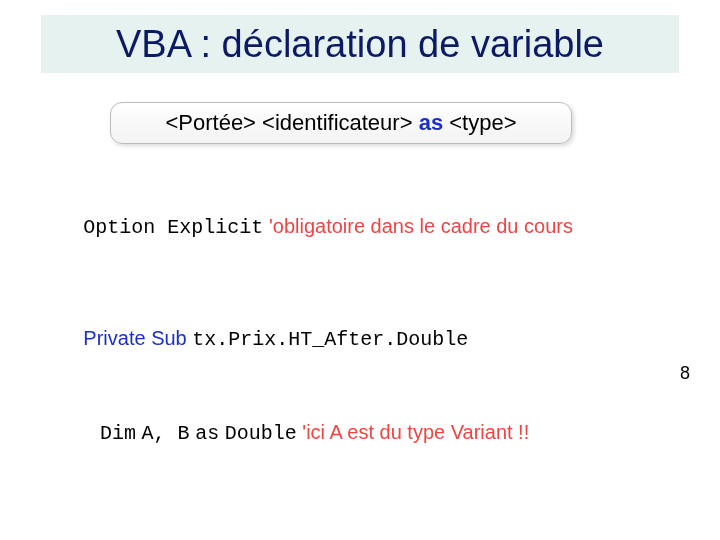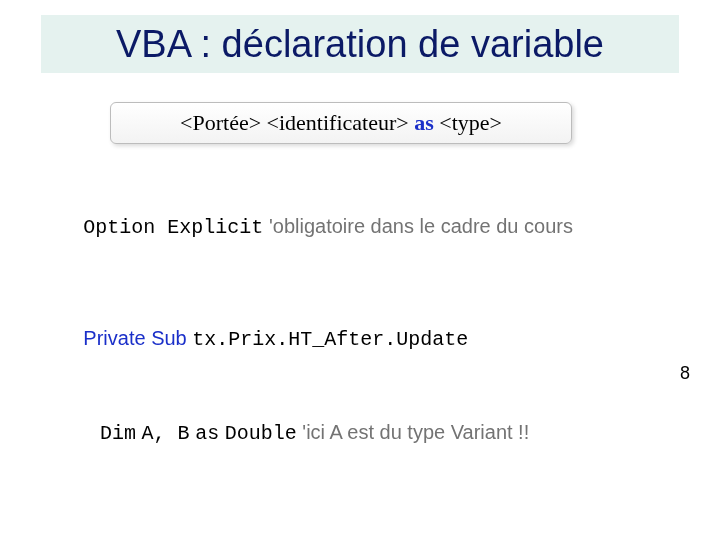--- a/index.html
+++ b/index.html
@@ -31,40 +31,39 @@
     line-height: 58px;
   }
   .syntax-box {
     position: absolute;
     top: 102px;
     left: 110px;
     width: 460px;
     height: 40px;
     background: linear-gradient(#ffffff, #f3f3f3);
     border: 1px solid #bcbcbc;
-    border-radius: 6px;
+    border-radius: 12px;
     box-shadow: 2px 2px 4px rgba(0,0,0,0.15);
     text-align: center;
     line-height: 40px;
     font-size: 22px;
-    font-family: Liberation Serif, serif;
   }
   .syntax-black { color: #000; }
   .syntax-blue  { color: #1a2fc9; font-weight: bold; }
   .content {
     position: absolute;
     top: 180px;
     left: 50px;
     right: 50px;
     font-size: 20px;
     color: #000;
     line-height: 1.55;
   }
   .content .line { white-space: pre; }
-  .green { color: #737373; }
+  .green { color: #ef4444; }
   .blue-bold { color: #1a2fc9; font-weight: normal; }
   .black { color: #000; font-family: Liberation Mono, monospace; }
   .gap { height: 18px; }
   .page-number {
     position: absolute;
     right: 30px;
     bottom: 16px;
     font-size: 18px;
     color: #000;
   }
@@ -83,21 +82,21 @@
     <span class="syntax-black"> </span>
     <span class="syntax-black">&lt;type&gt;</span>
   </div>
 
   <div class="content">
     <div class="line">
       <span class="black">Option Explicit</span><span> </span><span class="green">'obligatoire dans le cadre du cours</span>
     </div>
     <div class="gap"></div>
     <div class="line">
-      <span class="blue-bold">Private Sub</span><span> </span><span class="black">tx.Prix.HT_After.Update</span>
+      <span class="blue-bold">Private Sub</span><span> </span><span class="black">tx.Prix.HT_After.Double</span>
     </div>
     <div class="line">
       <span>   </span><span class="black">Dim</span><span> </span><span class="black">A, B</span><span> </span><span class="black">as</span><span> </span><span class="black">Double</span><span> </span><span class="green">'ici A est du type Variant !!</span>
     </div>
 
   </div>
 
   <div class="page-number">8</div>
 </div>
 

